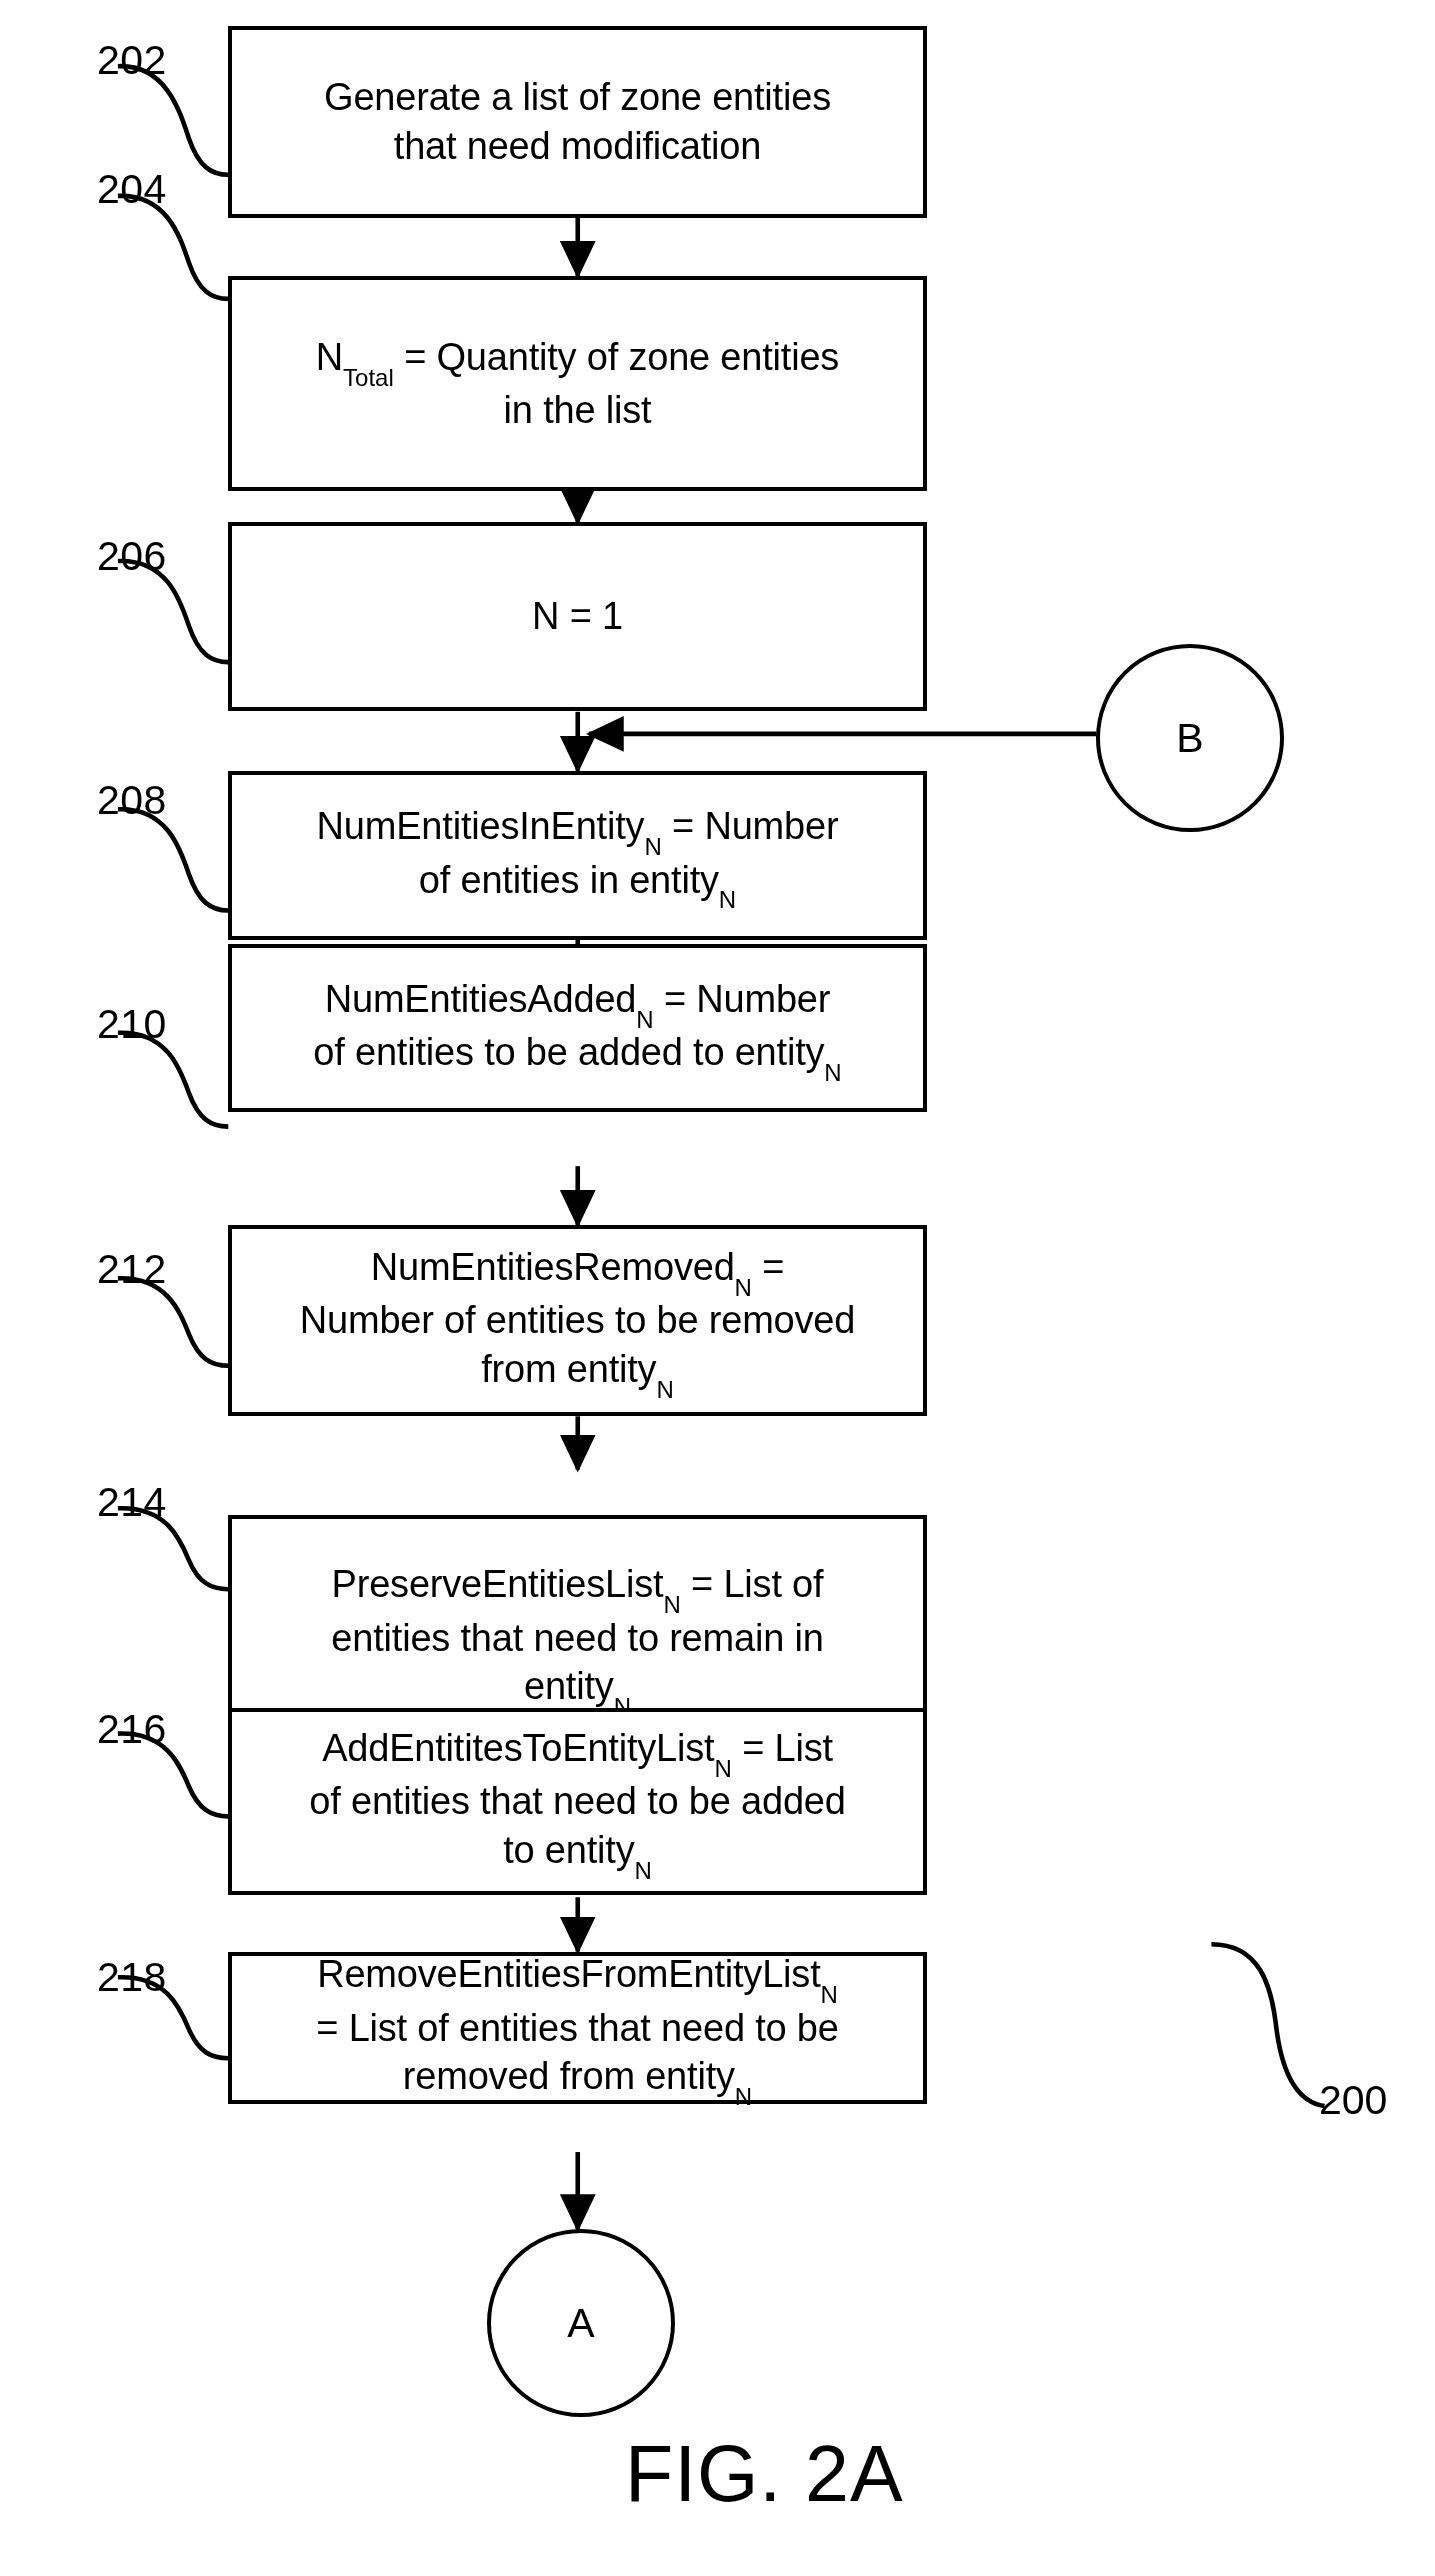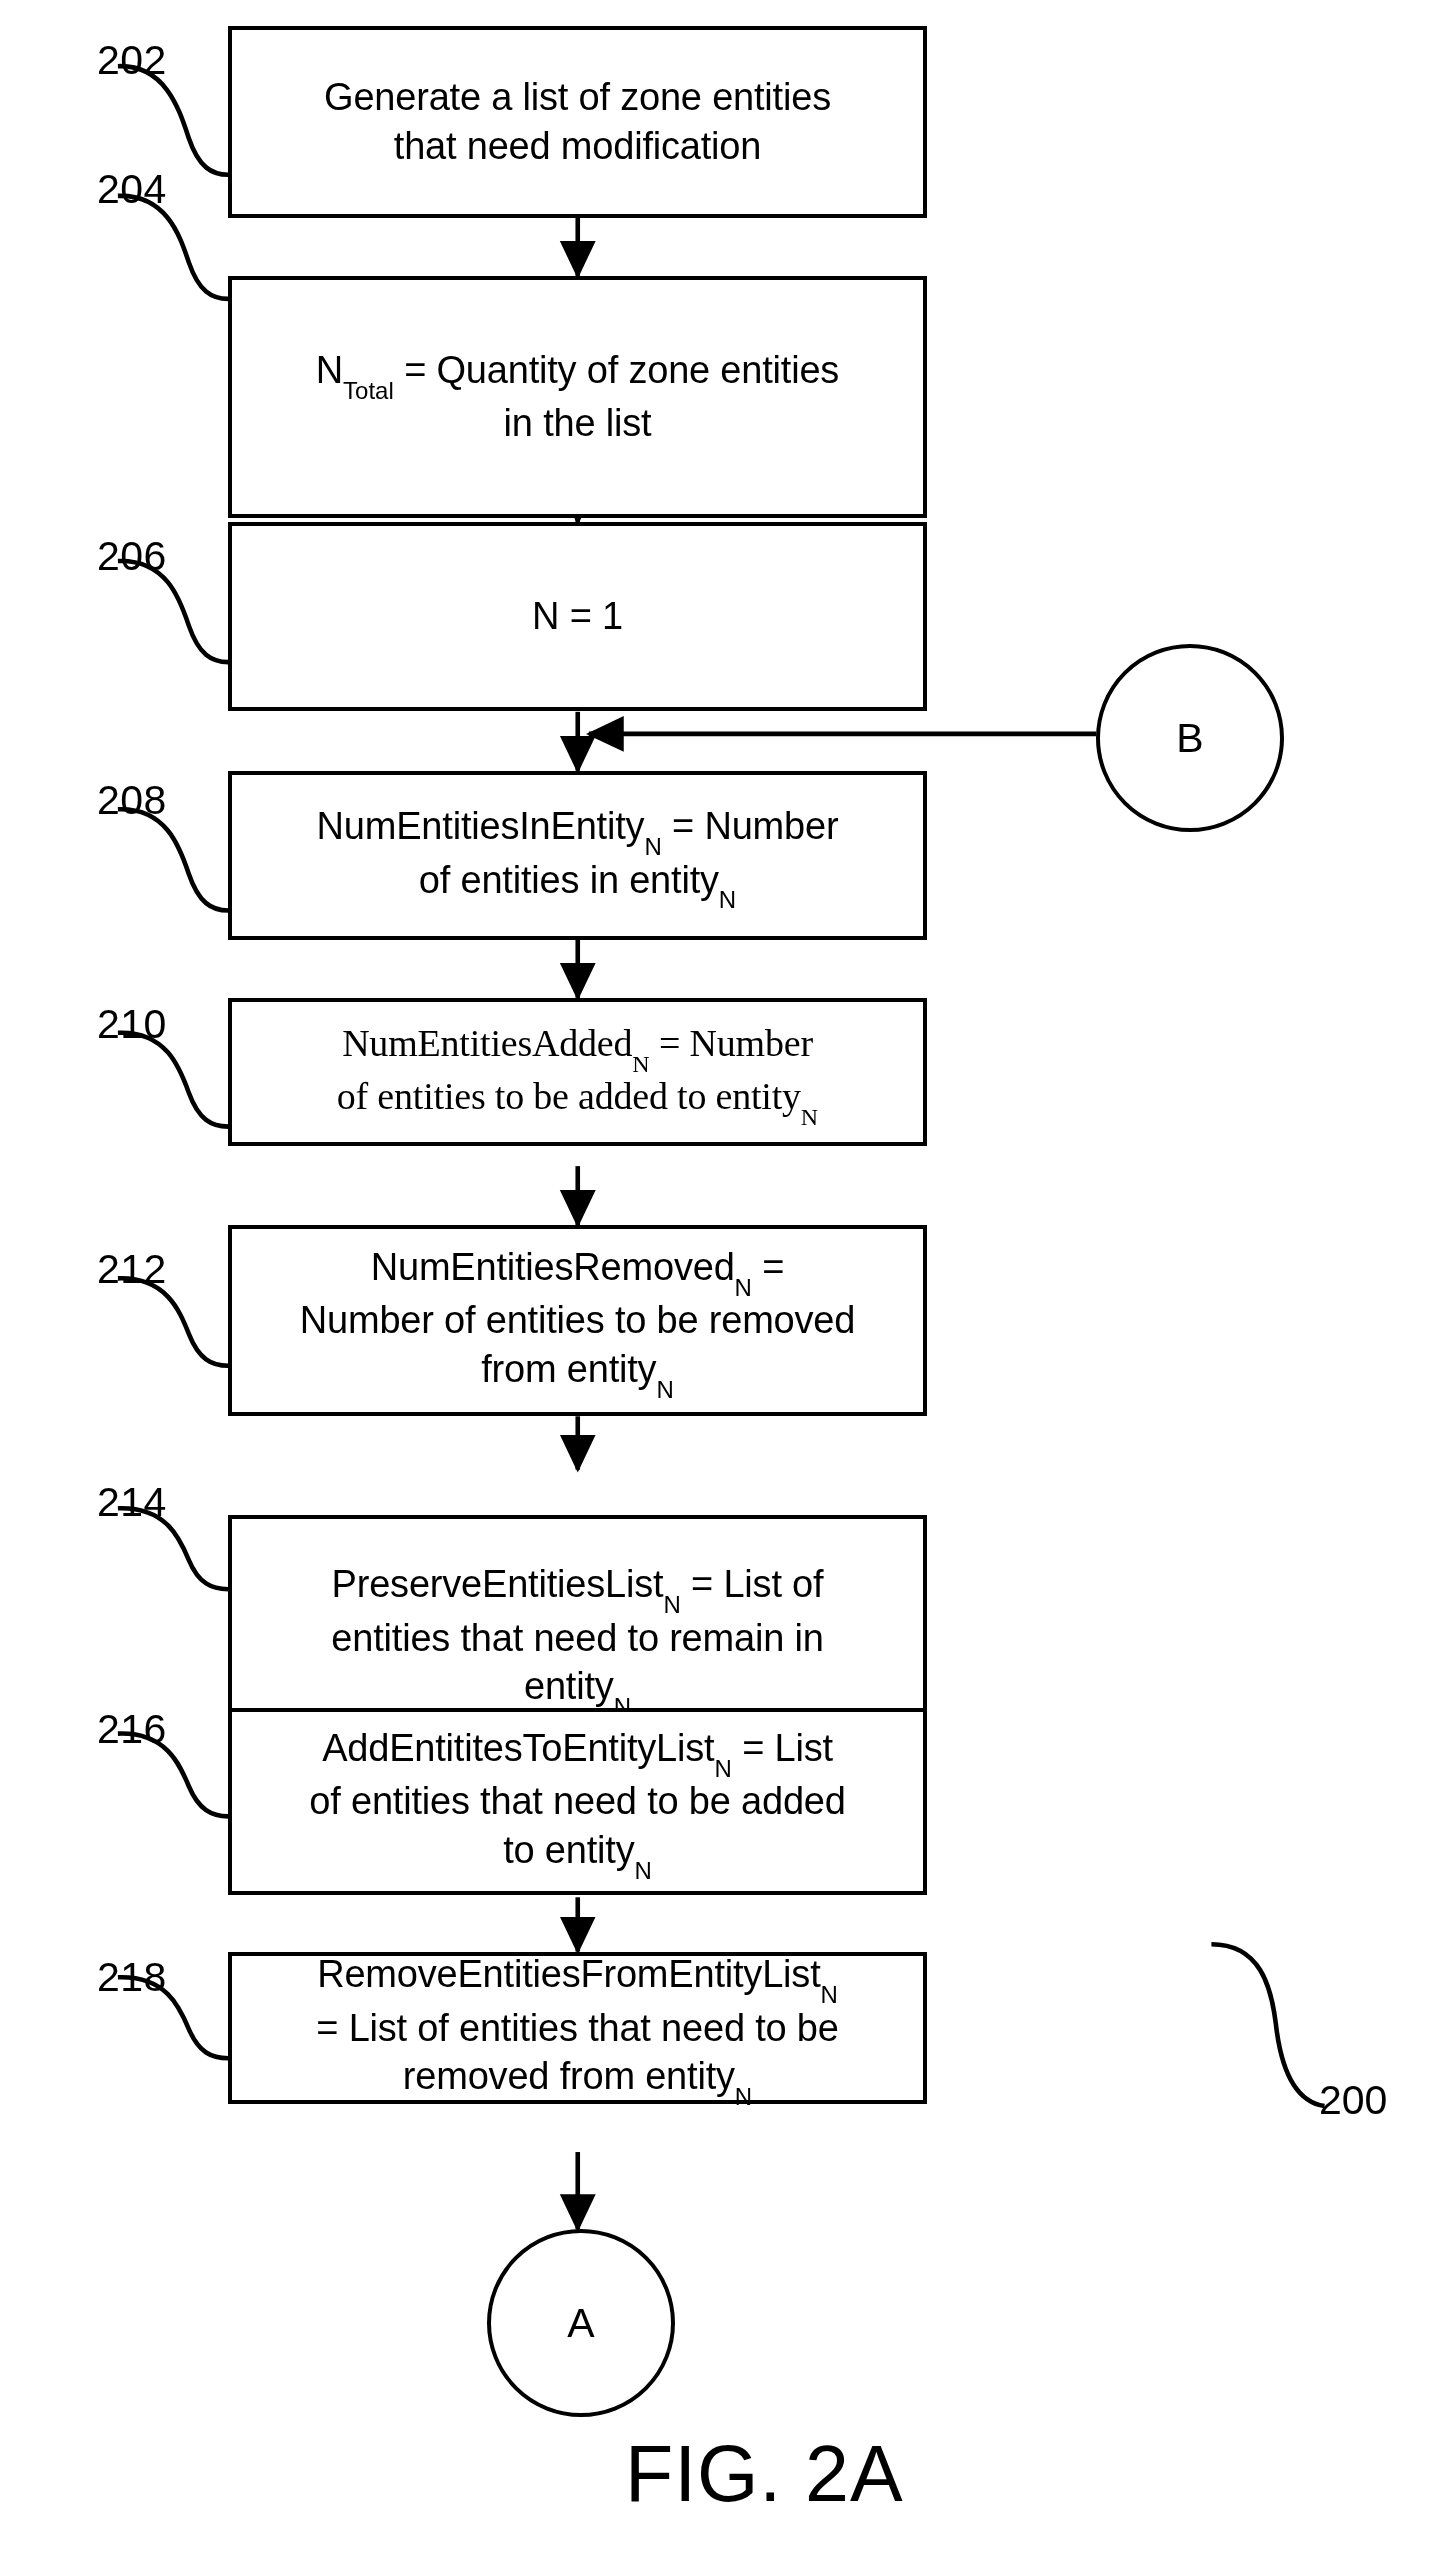--- a/index.html
+++ b/index.html
@@ -146,21 +146,21 @@
   </svg>
 
   <div class="proc-box" style="top:26px; height:192px;">
     <span class="txt">
       <span>Generate a list of zone entities</span><br>
       <span>that need modification</span>
     </span>
   </div>
   <div class="ref-num" style="left:53px; top:37px;">202</div>
 
-  <div class="proc-box" style="top:276px; height:242px;">
+  <div class="proc-box" style="top:276px; height:215px;">
     <span class="txt">
       <span>N</span><span class="sub">Total</span>&nbsp;<span>= Quantity of zone entities</span><br>
       <span>in the list</span>
     </span>
   </div>
   <div class="ref-num" style="left:53px; top:166px;">204</div>
 
   <div class="proc-box" style="top:522px; height:189px;">
     <span class="txt">N = 1</span>
   </div>
@@ -171,21 +171,21 @@
   </div>
 
   <div class="proc-box" style="top:771px; height:169px;">
     <span class="txt">
       <span>NumEntitiesInEntity</span><span class="sub">N</span>&nbsp;<span>= Number</span><br>
       <span>of entities in entity</span><span class="sub">N</span>
     </span>
   </div>
   <div class="ref-num" style="left:53px; top:777px;">208</div>
 
-  <div class="proc-box" style="top:998px; height:148px;font-family:Liberation Serif, serif;">
+  <div class="proc-box" style="top:944px; height:168px;">
     <span class="txt">
       <span>NumEntitiesAdded</span><span class="sub">N</span>&nbsp;<span>= Number</span><br>
       <span>of entities to be added to entity</span><span class="sub">N</span>
     </span>
   </div>
   <div class="ref-num" style="left:53px; top:1001px;">210</div>
 
   <div class="proc-box" style="top:1225px; height:191px;">
     <span class="txt">
       <span>NumEntitiesRemoved</span><span class="sub">N</span>&nbsp;<span>=</span><br>

